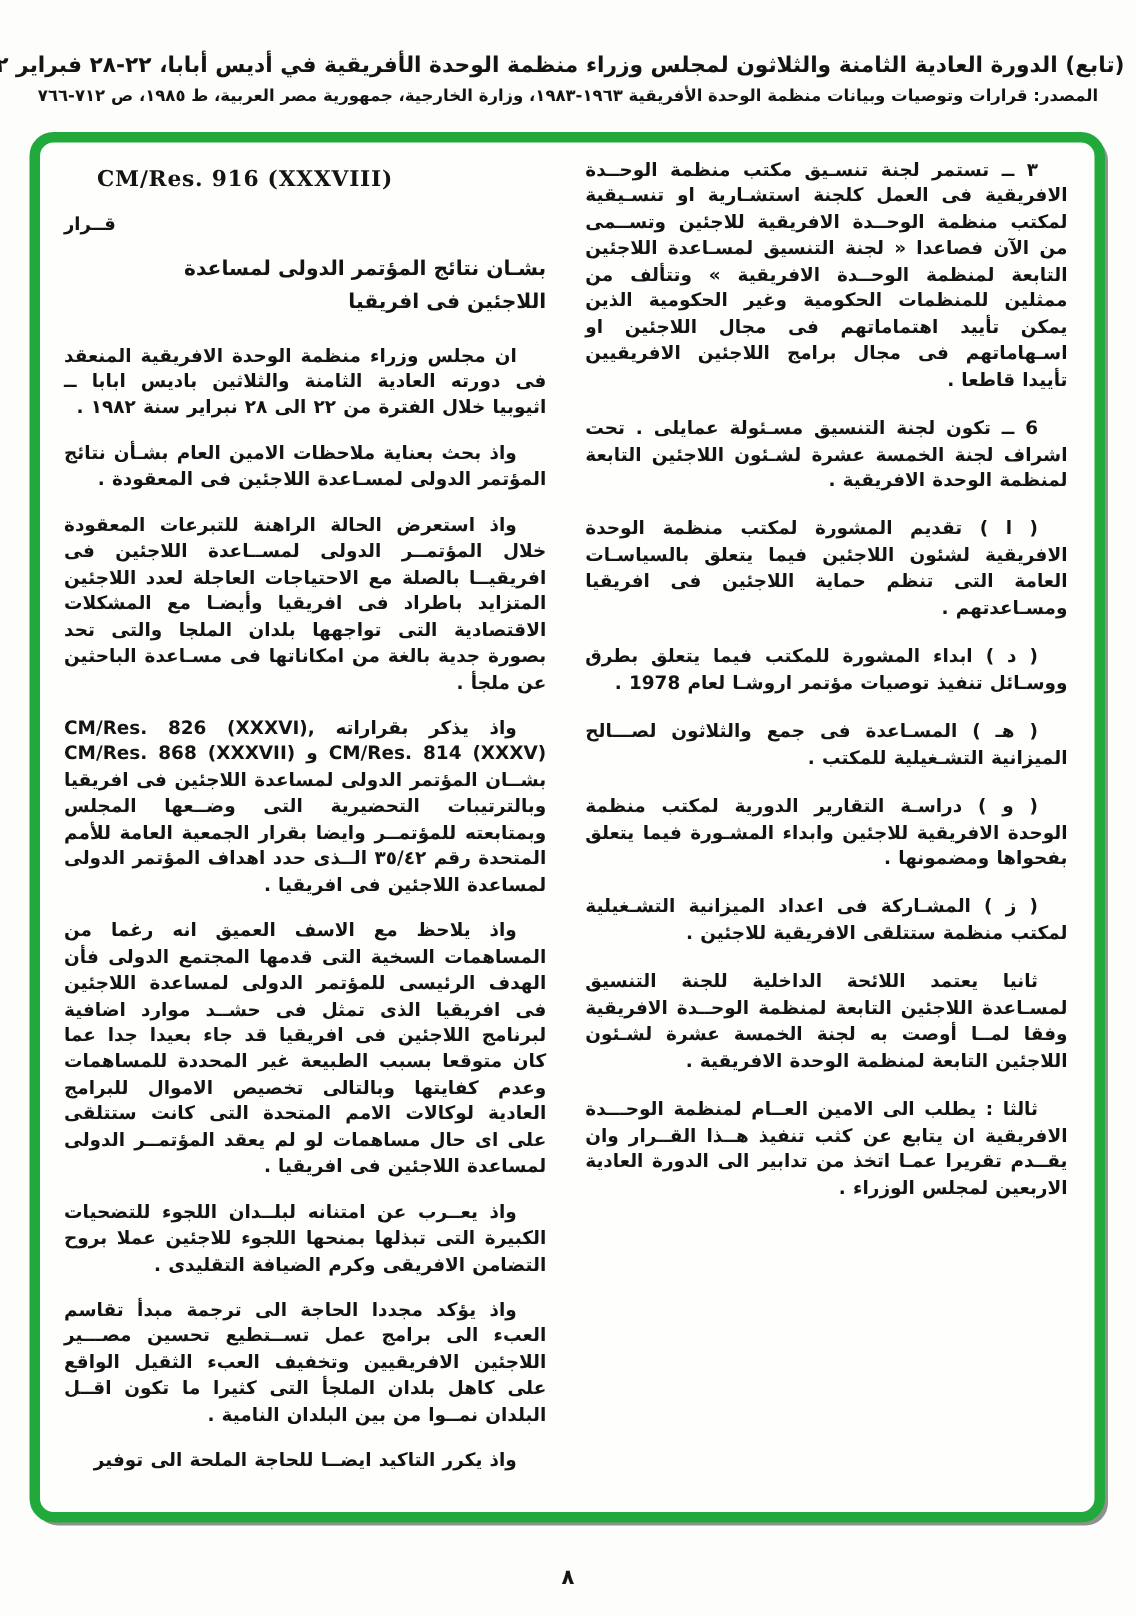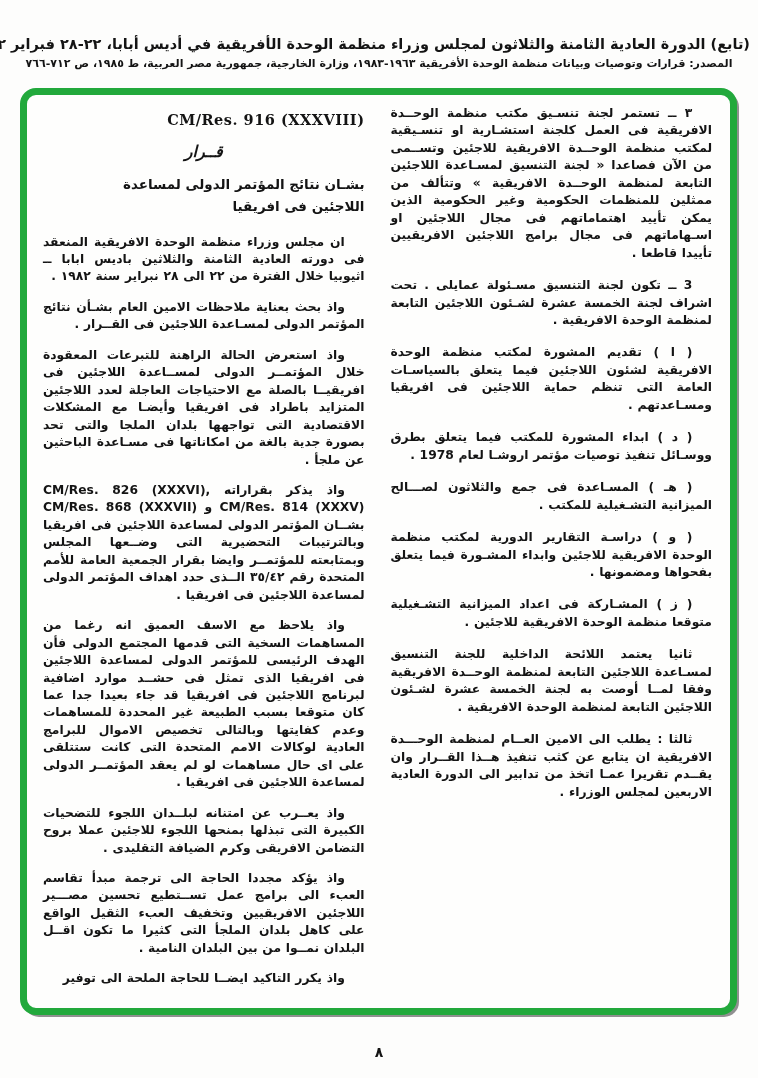--- a/index.html
+++ b/index.html
@@ -56,34 +56,33 @@
     line-height:1.42;
     text-align:justify;
     text-indent:1.6em;
     margin:0 0 13px 0;
     word-spacing:0.5px;
   }
   .col-right p{margin-bottom:15px;}
   
   .res-ref{
     direction:ltr;
-    text-align:right;
+    text-align:left;
     font-family:"DejaVu Serif",serif;
     font-weight:bold;
     font-size:14.5px;
     margin:6px 0 14px 0;
     padding-left:22px;
     letter-spacing:0.5px;
   }
   .res-title{
-    text-align:center;
-    font-size:16px;
+    text-align:left;
+    font-size:12px;
     font-weight:bold;
     margin:4px 0 12px 0;
-    font-style:italic;
   }
   .res-subtitle{
     text-align:right;
     font-size:13.5px;
     font-weight:bold;
     line-height:1.65;
     margin:0 0 16px 0;
   }
   
   .page-number{
@@ -100,39 +99,39 @@
 <div class="header">
   <div class="header-line1">(تابع) الدورة العادية الثامنة والثلاثون لمجلس وزراء منظمة الوحدة الأفريقية في أديس أبابا، ٢٢-٢٨ فبراير ١٩٨٢</div>
   <div class="header-line2">المصدر: قرارات وتوصيات وبيانات منظمة الوحدة الأفريقية ١٩٦٣-١٩٨٣، وزارة الخارجية، جمهورية مصر العربية، ط ١٩٨٥، ص ٧١٢-٧٦٦</div>
 </div>
 
 <div class="green-box">
   <div class="columns">
 
     <div class="col col-right">
       <p>٣ ــ تستمر لجنة تنسـيق مكتب منظمة الوحــدة الافريقية فى العمل كلجنة استشـارية او تنسـيقية لمكتب منظمة الوحــدة الافريقية للاجئين وتســمى من الآن فصاعدا « لجنة التنسيق لمسـاعدة اللاجئين التابعة لمنظمة الوحــدة الافريقية » وتتألف من ممثلين للمنظمات الحكومية وغير الحكومية الذين يمكن تأييد اهتماماتهم فى مجال اللاجئين او اسـهاماتهم فى مجال برامج اللاجئين الافريقيين تأييدا قاطعا .</p>
-      <p>3 ــ تكون لجنة التنسيق مسـئولة عمايلى . تحت اشراف لجنة الخمسة عشرة لشـئون اللاجئين التابعة لمنظمة الوحدة الافريقية .</p>
+      <p>6 ــ تكون لجنة التنسيق مسـئولة عمايلى . تحت اشراف لجنة الخمسة عشرة لشـئون اللاجئين التابعة لمنظمة الوحدة الافريقية .</p>
       <p>( ا ) تقديم المشورة لمكتب منظمة الوحدة الافريقية لشئون اللاجئين فيما يتعلق بالسياسـات العامة التى تنظم حماية اللاجئين فى افريقيا ومسـاعدتهم .</p>
       <p>( د ) ابداء المشورة للمكتب فيما يتعلق بطرق ووسـائل تنفيذ توصيات مؤتمر اروشـا لعام 1978 .</p>
       <p>( هـ ) المسـاعدة فى جمع والثلاثون لصـــالح الميزانية التشـغيلية للمكتب .</p>
       <p>( و ) دراسـة التقارير الدورية لمكتب منظمة الوحدة الافريقية للاجئين وابداء المشـورة فيما يتعلق بفحواها ومضمونها .</p>
-      <p>( ز ) المشـاركة فى اعداد الميزانية التشـغيلية متوقعا منظمة الوحدة الافريقية للاجئين .</p>
+      <p>( ز ) المشـاركة فى اعداد الميزانية التشـغيلية لمكتب منظمة ستتلقى الافريقية للاجئين .</p>
       <p>ثانيا يعتمد اللائحة الداخلية للجنة التنسيق لمسـاعدة اللاجئين التابعة لمنظمة الوحــدة الافريقية وفقا لمــا أوصت به لجنة الخمسة عشرة لشـئون اللاجئين التابعة لمنظمة الوحدة الافريقية .</p>
       <p>ثالثا : يطلب الى الامين العــام لمنظمة الوحـــدة الافريقية ان يتابع عن كثب تنفيذ هــذا القــرار وان يقــدم تقريرا عمـا اتخذ من تدابير الى الدورة العادية الاربعين لمجلس الوزراء .</p>
     </div>
 
     <div class="col col-left">
       <div class="res-ref">CM/Res. 916 (XXXVIII)</div>
       <div class="res-title">قــرار</div>
       <div class="res-subtitle">
         <div>بشـان نتائج المؤتمر الدولى لمساعدة</div>
         <div>اللاجئين فى افريقيا</div>
       </div>
       <p>ان مجلس وزراء منظمة الوحدة الافريقية المنعقد فى دورته العادية الثامنة والثلاثين باديس ابابا ــ اثيوبيا خلال الفترة من ٢٢ الى ٢٨ نبراير سنة ١٩٨٢ .</p>
-      <p>واذ بحث بعناية ملاحظات الامين العام بشـأن نتائج المؤتمر الدولى لمسـاعدة اللاجئين فى القــرار .</p>
+      <p>واذ بحث بعناية ملاحظات الامين العام بشـأن نتائج المؤتمر الدولى لمسـاعدة اللاجئين فى المعقودة .</p>
       <p>واذ استعرض الحالة الراهنة للتبرعات المعقودة خلال المؤتمــر الدولى لمســاعدة اللاجئين فى افريقيــا بالصلة مع الاحتياجات العاجلة لعدد اللاجئين المتزايد باطراد فى افريقيا وأيضـا مع المشكلات الاقتصادية التى تواجهها بلدان الملجا والتى تحد بصورة جدية بالغة من امكاناتها فى مسـاعدة الباحثين عن ملجأ .</p>
       <p>واذ يذكر بقراراته CM/Res. 826 (XXXVI), CM/Res. 814 (XXXV) و CM/Res. 868 (XXXVII) بشــان المؤتمر الدولى لمساعدة اللاجئين فى افريقيا وبالترتيبات التحضيرية التى وضــعها المجلس وبمتابعته للمؤتمــر وايضا بقرار الجمعية العامة للأمم المتحدة رقم ٣٥/٤٢ الــذى حدد اهداف المؤتمر الدولى لمساعدة اللاجئين فى افريقيا .</p>
       <p>واذ يلاحظ مع الاسف العميق انه رغما من المساهمات السخية التى قدمها المجتمع الدولى فأن الهدف الرئيسى للمؤتمر الدولى لمساعدة اللاجئين فى افريقيا الذى تمثل فى حشــد موارد اضافية لبرنامج اللاجئين فى افريقيا قد جاء بعيدا جدا عما كان متوقعا بسبب الطبيعة غير المحددة للمساهمات وعدم كفايتها وبالتالى تخصيص الاموال للبرامج العادية لوكالات الامم المتحدة التى كانت ستتلقى على اى حال مساهمات لو لم يعقد المؤتمــر الدولى لمساعدة اللاجئين فى افريقيا .</p>
       <p>واذ يعــرب عن امتنانه لبلــدان اللجوء للتضحيات الكبيرة التى تبذلها بمنحها اللجوء للاجئين عملا بروح التضامن الافريقى وكرم الضيافة التقليدى .</p>
       <p>واذ يؤكد مجددا الحاجة الى ترجمة مبدأ تقاسم العبء الى برامج عمل تســتطيع تحسين مصـــير اللاجئين الافريقيين وتخفيف العبء الثقيل الواقع على كاهل بلدان الملجأ التى كثيرا ما تكون اقــل البلدان نمــوا من بين البلدان النامية .</p>
       <p>واذ يكرر التاكيد ايضــا للحاجة الملحة الى توفير</p>
     </div>
 
   </div>
 </div>

